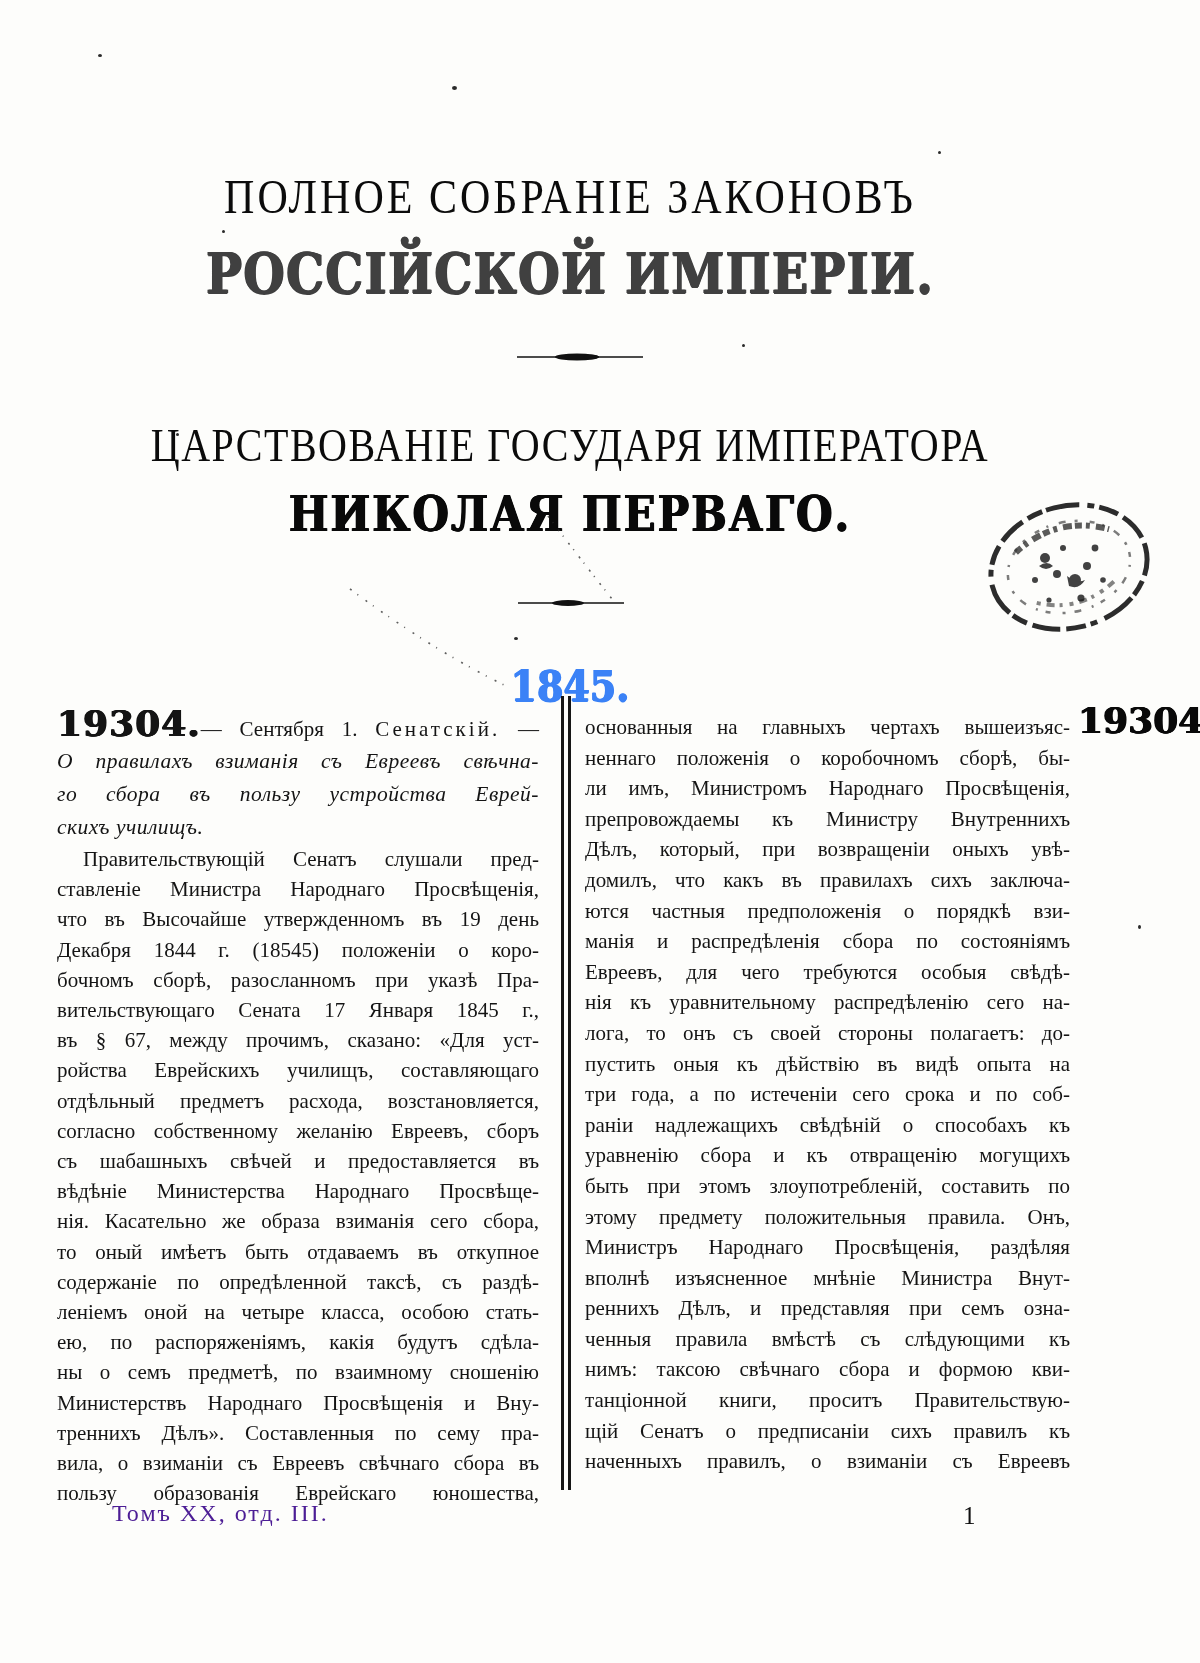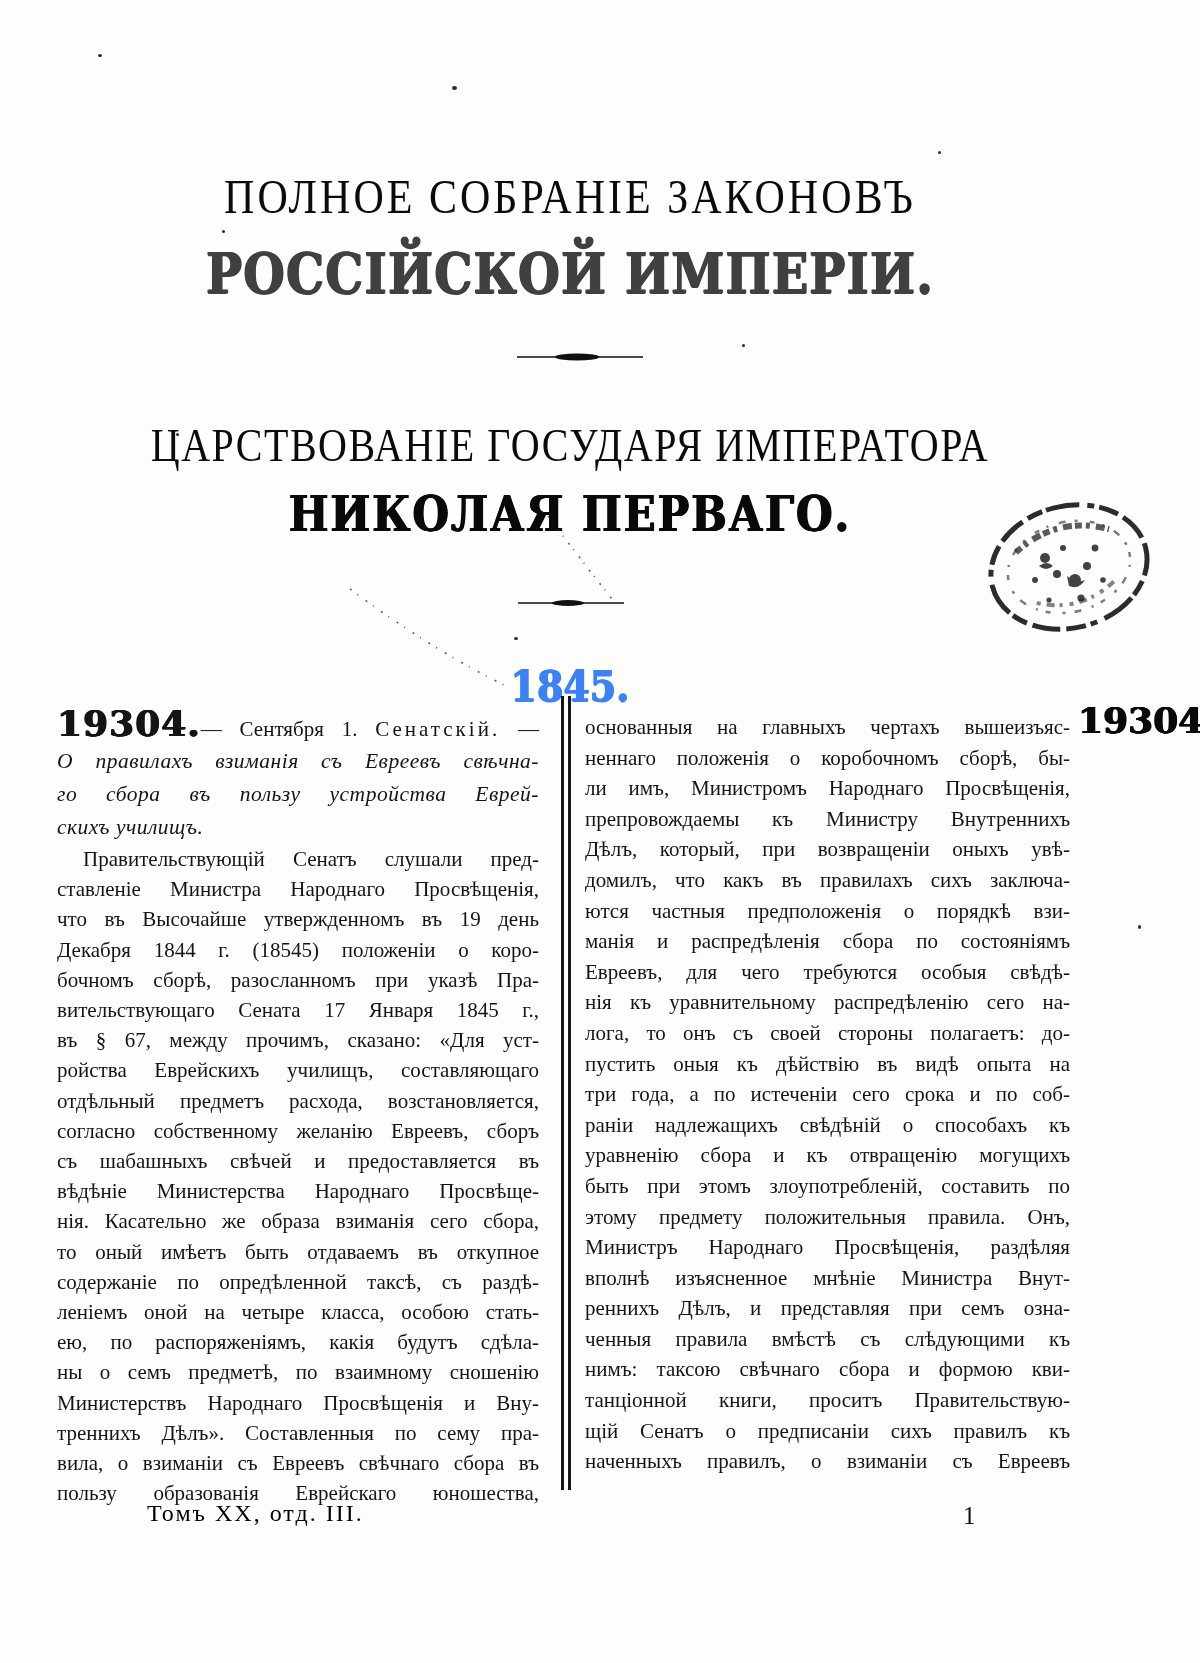--- a/index.html
+++ b/index.html
@@ -51,21 +51,21 @@
   .italic-block .jline{font-style:italic;line-height:33px;font-size:21.5px;letter-spacing:0.5px;}
   .italic-block .jline:last-child{text-align-last:left;}
   .jline{
     text-align:justify;text-align-last:justify;
     font-size:21px;line-height:30.2px;
     white-space:normal;
   }
   .col-right .jline{line-height:30.6px;}
   .col-left .body-lines .jline:first-child{text-indent:26px;}
   
-  .tom-footer{position:absolute;left:112px;top:1500px;font-size:24px;letter-spacing:2px;color:#000000;margin-left:35px;}
+  .tom-footer{position:absolute;left:112px;top:1500px;font-size:24px;letter-spacing:2px;color:#4c1d95;}
   .page-number{position:absolute;left:963px;top:1502px;font-size:25px;color:#101010;}
   .margin-number{position:absolute;left:1078px;top:702px;font-size:36px;color:#090909;line-height:1;}
   
   .artifact{position:absolute;pointer-events:none;}
   .speck{position:absolute;background:#2a2a2a;border-radius:50%;pointer-events:none;}
 </style>
 </head>
 <body>
 
 <div class="page">

